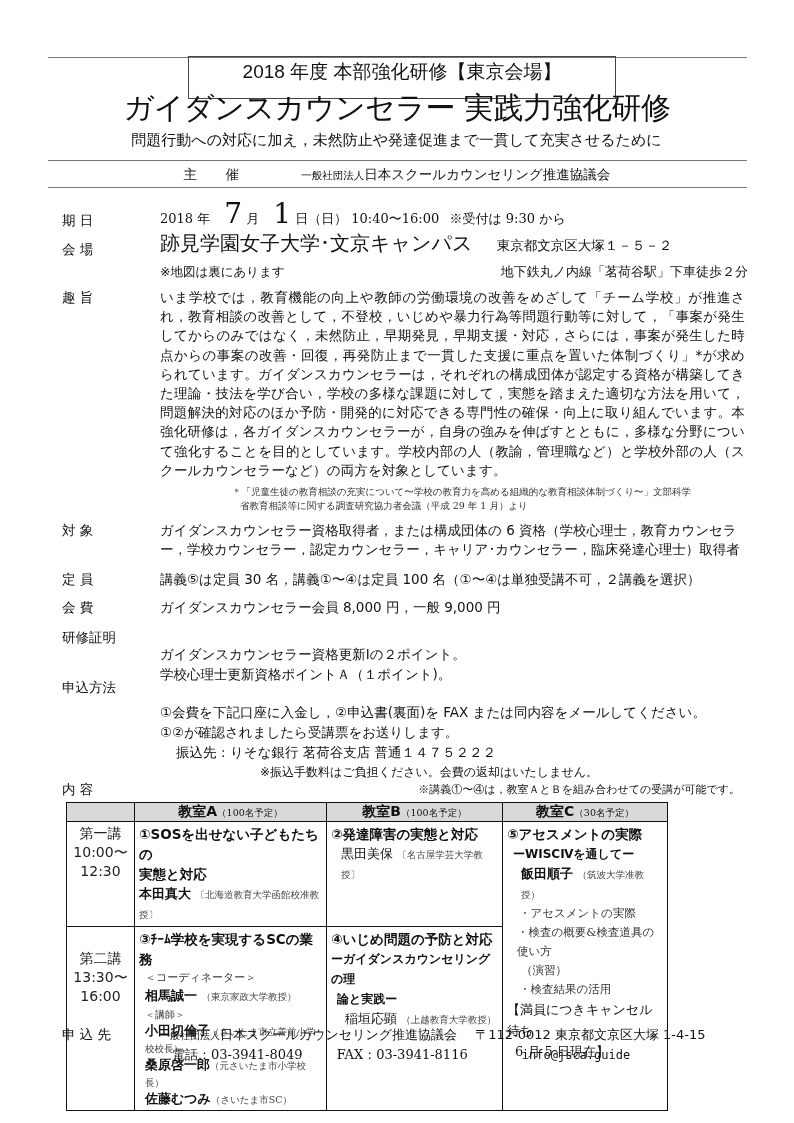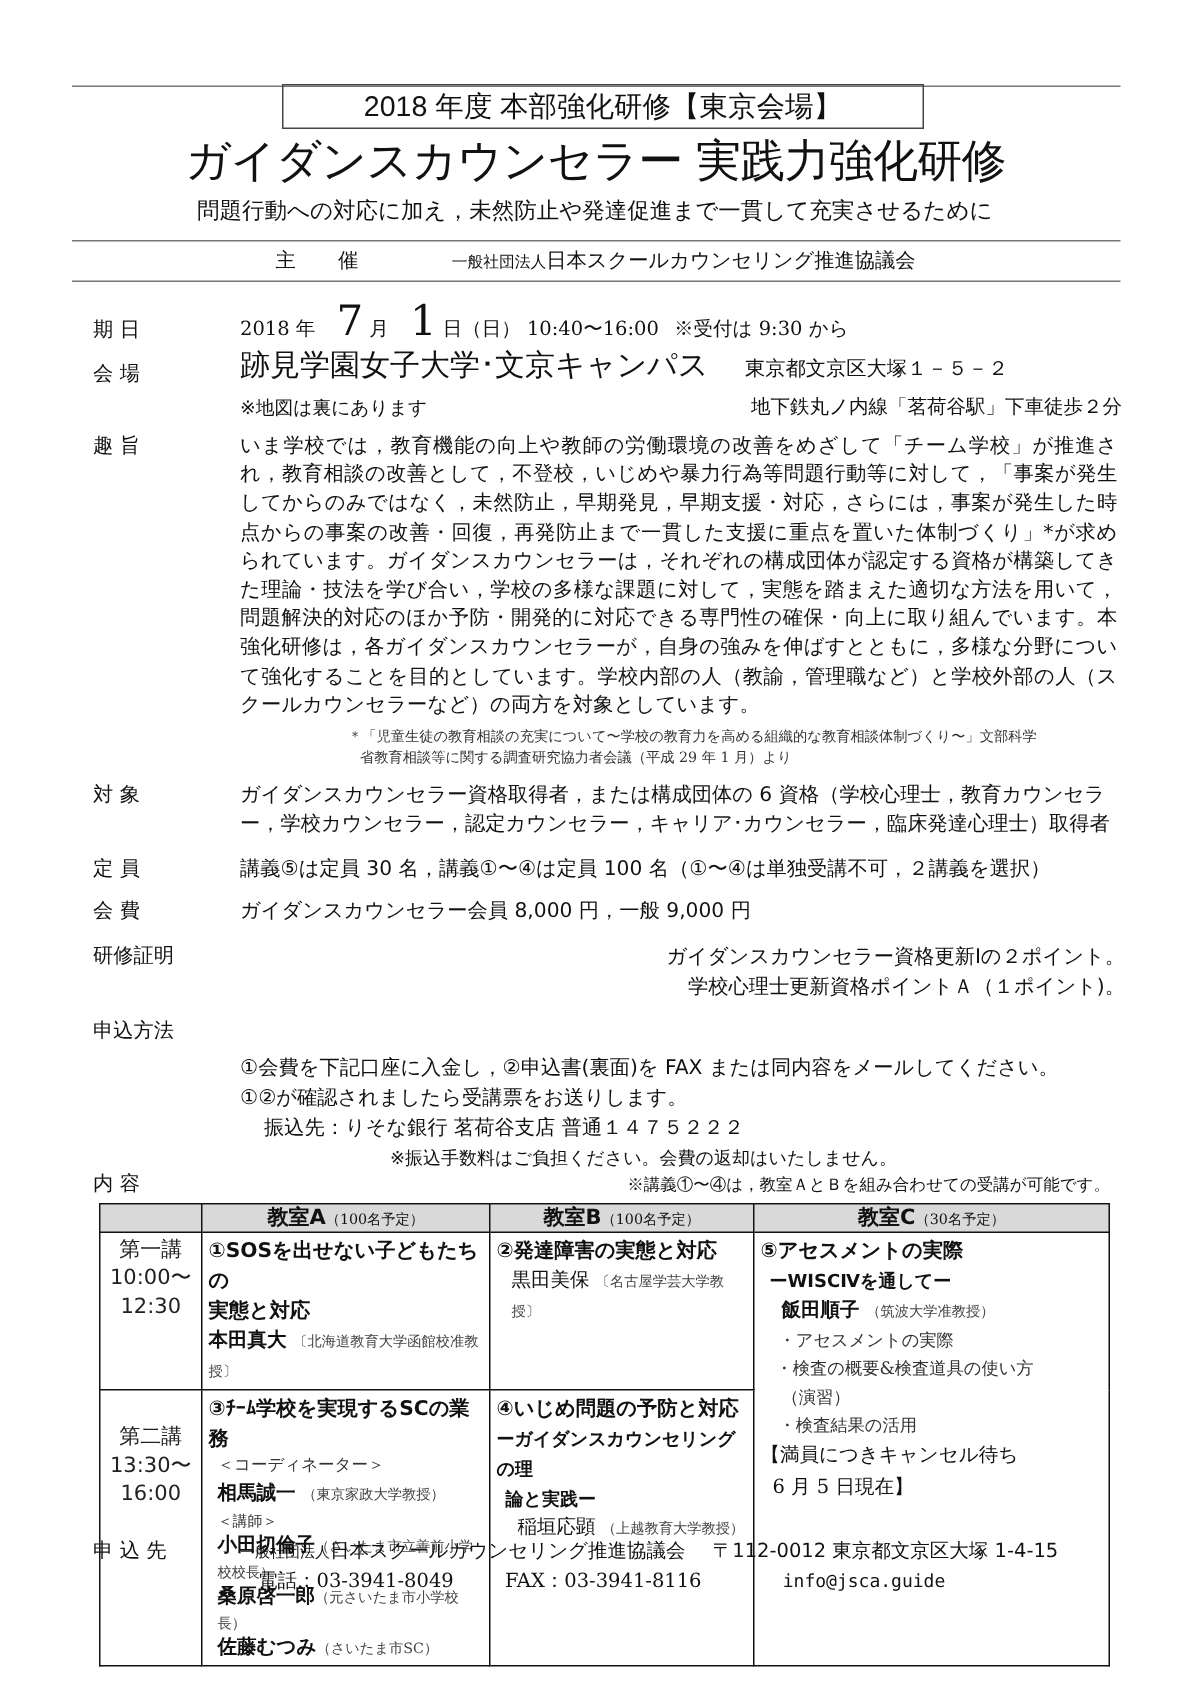--- a/index.html
+++ b/index.html
@@ -1,33 +1,33 @@
 <!DOCTYPE html>
 <html><head>
 <meta charset="utf-8">
 <style>
   html, body { margin:0; padding:0; background:#fff; }
   body { width:794px; height:1123px; position:relative; overflow:hidden; color:#111;
          font-family:"DejaVu Sans", "Liberation Sans", sans-serif; }
   .abs { position:absolute; }
   .hr { position:absolute; left:48px; width:699px; height:0; border-top:1.5px solid #777; }
-  .titlebox { left:188px; top:56px; width:428px; height:30px; border:1.5px solid #444; box-sizing:border-box;
+  .titlebox { left:188px; top:56px; width:428px; height:43px; border:1.5px solid #444; box-sizing:border-box;
               font-size:19px; line-height:29px; text-align:center; font-family:"Liberation Sans", sans-serif; }
   .maintitle { left:0; width:794px; top:88px; text-align:center; font-size:30px; line-height:40px; font-weight:500; letter-spacing:-0.5px; font-family:"DejaVu Sans", sans-serif;}
   .subtitle { left:0; width:793px; top:130px; text-align:center; font-size:15px; line-height:20px; }
   .sponsor { left:0; width:794px; top:165px; text-align:center; font-size:13.5px; line-height:18px; }
   .sponsor .lbl { margin-right:46px; letter-spacing:12px; }
   .lbl { font-size:13.5px; }
   .row-label { position:absolute; left:62px; font-size:13.5px; line-height:19px; width:95px; }
   .val { position:absolute; left:160px; font-size:13.5px; line-height:19px; width:590px; }
   .serif { font-family:"DejaVu Serif", "Liberation Serif", serif; }
   .purpose { position:absolute; left:160px; top:288px; width:585px; font-size:13.5px; line-height:19.2px; letter-spacing:0.15px; text-align:justify; }
   .note { position:absolute; left:232px; top:485px; width:520px; font-size:9.5px; line-height:14px; color:#333;
           font-family:"DejaVu Serif", serif; }
-  table.prog { position:absolute; left:66px; top:802px; width:674px; border-collapse:collapse; font-size:12.5px; }
+  table.prog { position:absolute; left:66px; top:802px; width:602px; border-collapse:collapse; font-size:12.5px; }
   table.prog td, table.prog th { border:1.5px solid #111; vertical-align:top; padding:2px 4px; }
   table.prog th { background:#d9d9d9; font-weight:bold; font-size:14px; height:17px; padding:0; text-align:center; }
   table.prog th small { font-weight:normal; font-size:9.5px; font-family:"DejaVu Serif", serif; }
   .period { text-align:center; font-size:14px; line-height:19px; color:#222; vertical-align:top !important; }
   .lec-title { font-weight:bold; font-size:13.5px; line-height:20px; }
   .person { font-weight:bold; font-size:13px; line-height:19px; }
   .aff { font-weight:normal; font-size:9.5px; color:#444; font-family:"DejaVu Serif", serif; }
   .sub { font-size:11px; font-family:Liberation Serif, serif; color:#333; line-height:17px; }
   .c-item { font-size:11.5px; line-height:19px; font-family:"DejaVu Serif", serif; color:#333; }
   .c-notice { font-size:13px; line-height:21px; font-family:"DejaVu Serif", serif; }
@@ -77,21 +77,21 @@
   <div>ー，学校カウンセラー，認定カウンセラー，キャリア･カウンセラー，臨床発達心理士）取得者</div>
 </div>
 
 <div class="row-label" style="top:570px;"><span>定 員</span></div>
 <div class="val" style="top:570px;">講義⑤は定員 30 名，講義①〜④は定員 100 名（①〜④は単独受講不可，２講義を選択）</div>
 
 <div class="row-label" style="top:598px;"><span>会 費</span></div>
 <div class="val" style="top:598px;">ガイダンスカウンセラー会員 8,000 円，一般 9,000 円</div>
 
 <div class="row-label" style="top:628px;">研修証明</div>
-<div class="val" style="top:628px; line-height:20px;text-align:right;">
+<div class="val" style="top:644px; line-height:20px;">
   <div>ガイダンスカウンセラー資格更新Ⅰの２ポイント。</div>
   <div>学校心理士更新資格ポイントＡ（１ポイント)。</div>
 </div>
 
 <div class="row-label" style="top:678px;">申込方法</div>
 <div class="val" style="top:678px; line-height:20px;margin-top:24px;">
   <div>①会費を下記口座に入金し，②申込書(裏面)を FAX または同内容をメールしてください。</div>
   <div>①②が確認されましたら受講票をお送りします。</div>
   <div style="padding-left:16px;">振込先：りそな銀行 茗荷谷支店 普通１４７５２２２</div>
   <div style="padding-left:100px; font-size:12px;">※振込手数料はご負担ください。会費の返却はいたしません。</div>

